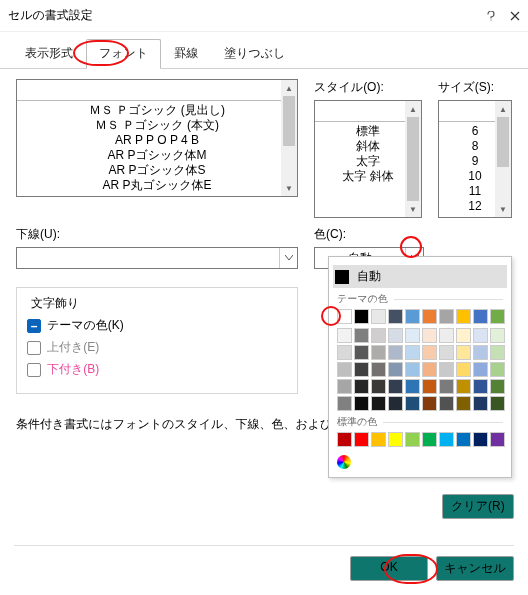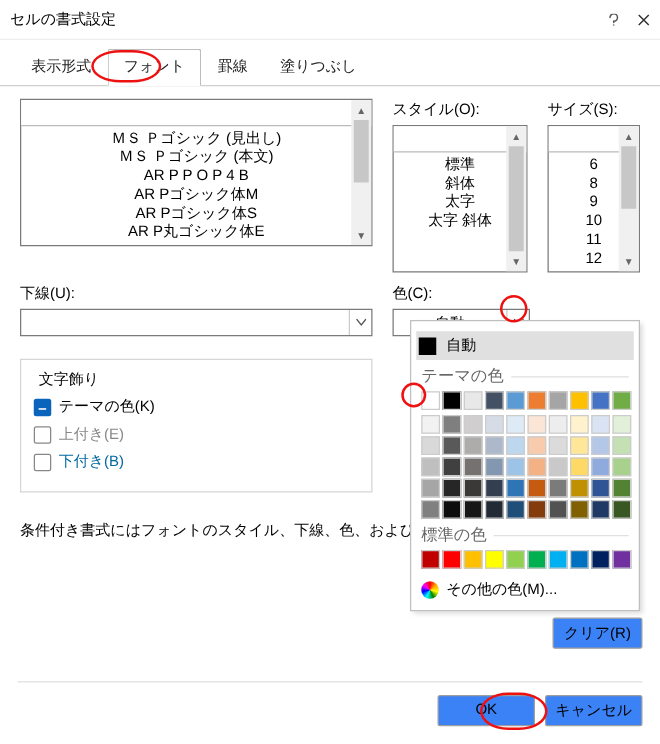--- a/index.html
+++ b/index.html
@@ -27,26 +27,26 @@
 .combo .dd { width:18px; display:flex; align-items:center; justify-content:center; border-left:1px solid #ccc; }
 .combo .dd svg { width:8px; height:6px; }
 .fieldset { border:1px solid #d6d6d6; padding:8px 10px 10px; margin-top:8px; }
 .fieldset-title { font-size:12px; margin-top:-15px; background:#fff; display:inline-block; padding:0 4px; }
 .check-row { display:flex; align-items:center; gap:6px; margin:5px 0; }
 .cbox { width:14px; height:14px; border:1px solid #888; border-radius:2px; display:inline-flex; align-items:center; justify-content:center; }
 .cbox.checked { background:#0a64bc; border-color:#0a64bc; }
 .cbox.checked::after { content:"–"; color:#fff; font-weight:bold; line-height:1; }
 .note { font-size:12px; color:#000; margin-top:22px; }
 .footer { position:absolute; left:0; right:0; bottom:0; padding:10px 14px 14px; }
-.btn { border:1px solid #9e9e9e; background:#3b82f6; padding:3px 0; font-size:12px; min-width:72px; text-align:center; border-radius:2px; cursor:pointer; }
+.btn { border:1px solid #9e9e9e; background:#0f766e; padding:3px 0; font-size:12px; min-width:72px; text-align:center; border-radius:2px; cursor:pointer; }
 .btn-row-right { display:flex; justify-content:flex-end; gap:8px; }
 .color-popup { position:absolute; right:16px; top:256px; width:184px; background:#fff; border:1px solid #bfbfbf; box-shadow:2px 2px 4px rgba(0,0,0,.15); padding:6px 8px 8px; z-index:5; }
 .auto-row { display:flex; align-items:center; gap:8px; padding:3px 2px; background:#e0e0e0; margin:2px -4px 4px; }
 .auto-sw { width:14px; height:14px; background:#000; }
-.section-hdr { font-size:13px; color:#666; margin:4px 0 3px; display:flex; align-items:center; gap:6px; }
+.section-hdr { font-size:10px; color:#666; margin:4px 0 3px; display:flex; align-items:center; gap:6px; }
 .section-hdr::after { content:""; flex:1; height:1px; background:#e0e0e0; }
 .swatch-grid { display:grid; grid-template-columns:repeat(10,15px); gap:2px; }
 .sw { width:15px; height:15px; border:1px solid #ccc; }
 .theme-block { display:grid; grid-template-columns:repeat(10,15px); gap:2px 2px; margin-top:4px; }
 .standard-row { display:grid; grid-template-columns:repeat(10,15px); gap:2px; margin-top:2px; }
 .more-row { display:flex; align-items:center; gap:6px; margin-top:8px; cursor:pointer; }
 .wheel { width:14px; height:14px; border-radius:50%; background:conic-gradient(red,orange,yellow,green,cyan,blue,magenta,red); }
 .red-circle { position:absolute; border:2.5px solid #e11; border-radius:50%; pointer-events:none; z-index:10; }
 .red-oval { position:absolute; border:2.5px solid #e11; border-radius:50%/60%; pointer-events:none; z-index:10; }
 </style>
@@ -160,21 +160,21 @@
         <div class="check-row">
             <span class="cbox checked"></span>
             <span>テーマの色(K)</span>
           </div>
         <div class="check-row">
             <span class="cbox"></span>
             <span style="color:#888">上付き(E)</span>
           </div>
         <div class="check-row">
             <span class="cbox"></span>
-            <span style="color:#0369a1">下付き(B)</span>
+            <span style="color:#ec4899">下付き(B)</span>
           </div>
       </div>
     </div>
     <div style="width:198px"></div>
   </div>
 
   <div class="note">条件付き書式にはフォントのスタイル、下線、色、および取り</div>
 </div>
 
 <div class="color-popup">
@@ -255,21 +255,20 @@
       <div class="sw" style="background: rgb(255, 255, 0);"></div>
       <div class="sw" style="background: rgb(146, 208, 80);"></div>
       <div class="sw" style="background: rgb(0, 176, 80);"></div>
       <div class="sw" style="background: rgb(0, 176, 240);"></div>
       <div class="sw" style="background: rgb(0, 112, 192);"></div>
       <div class="sw" style="background: rgb(0, 32, 96);"></div>
       <div class="sw" style="background: rgb(112, 48, 160);"></div>
     </div>
   <div class="more-row">
     <span class="wheel"></span>
-    <span>その他の色(M)...</span>
   </div>
 </div>
 
 <div class="footer">
   <div class="btn-row-right" style="margin-bottom:26px">
     <div class="btn">クリア(R)</div>
   </div>
   <div style="height:1px;background:#e0e0e0;margin-bottom:10px"></div>
   <div class="btn-row-right">
     <div class="btn" style="min-width:78px">OK</div>

